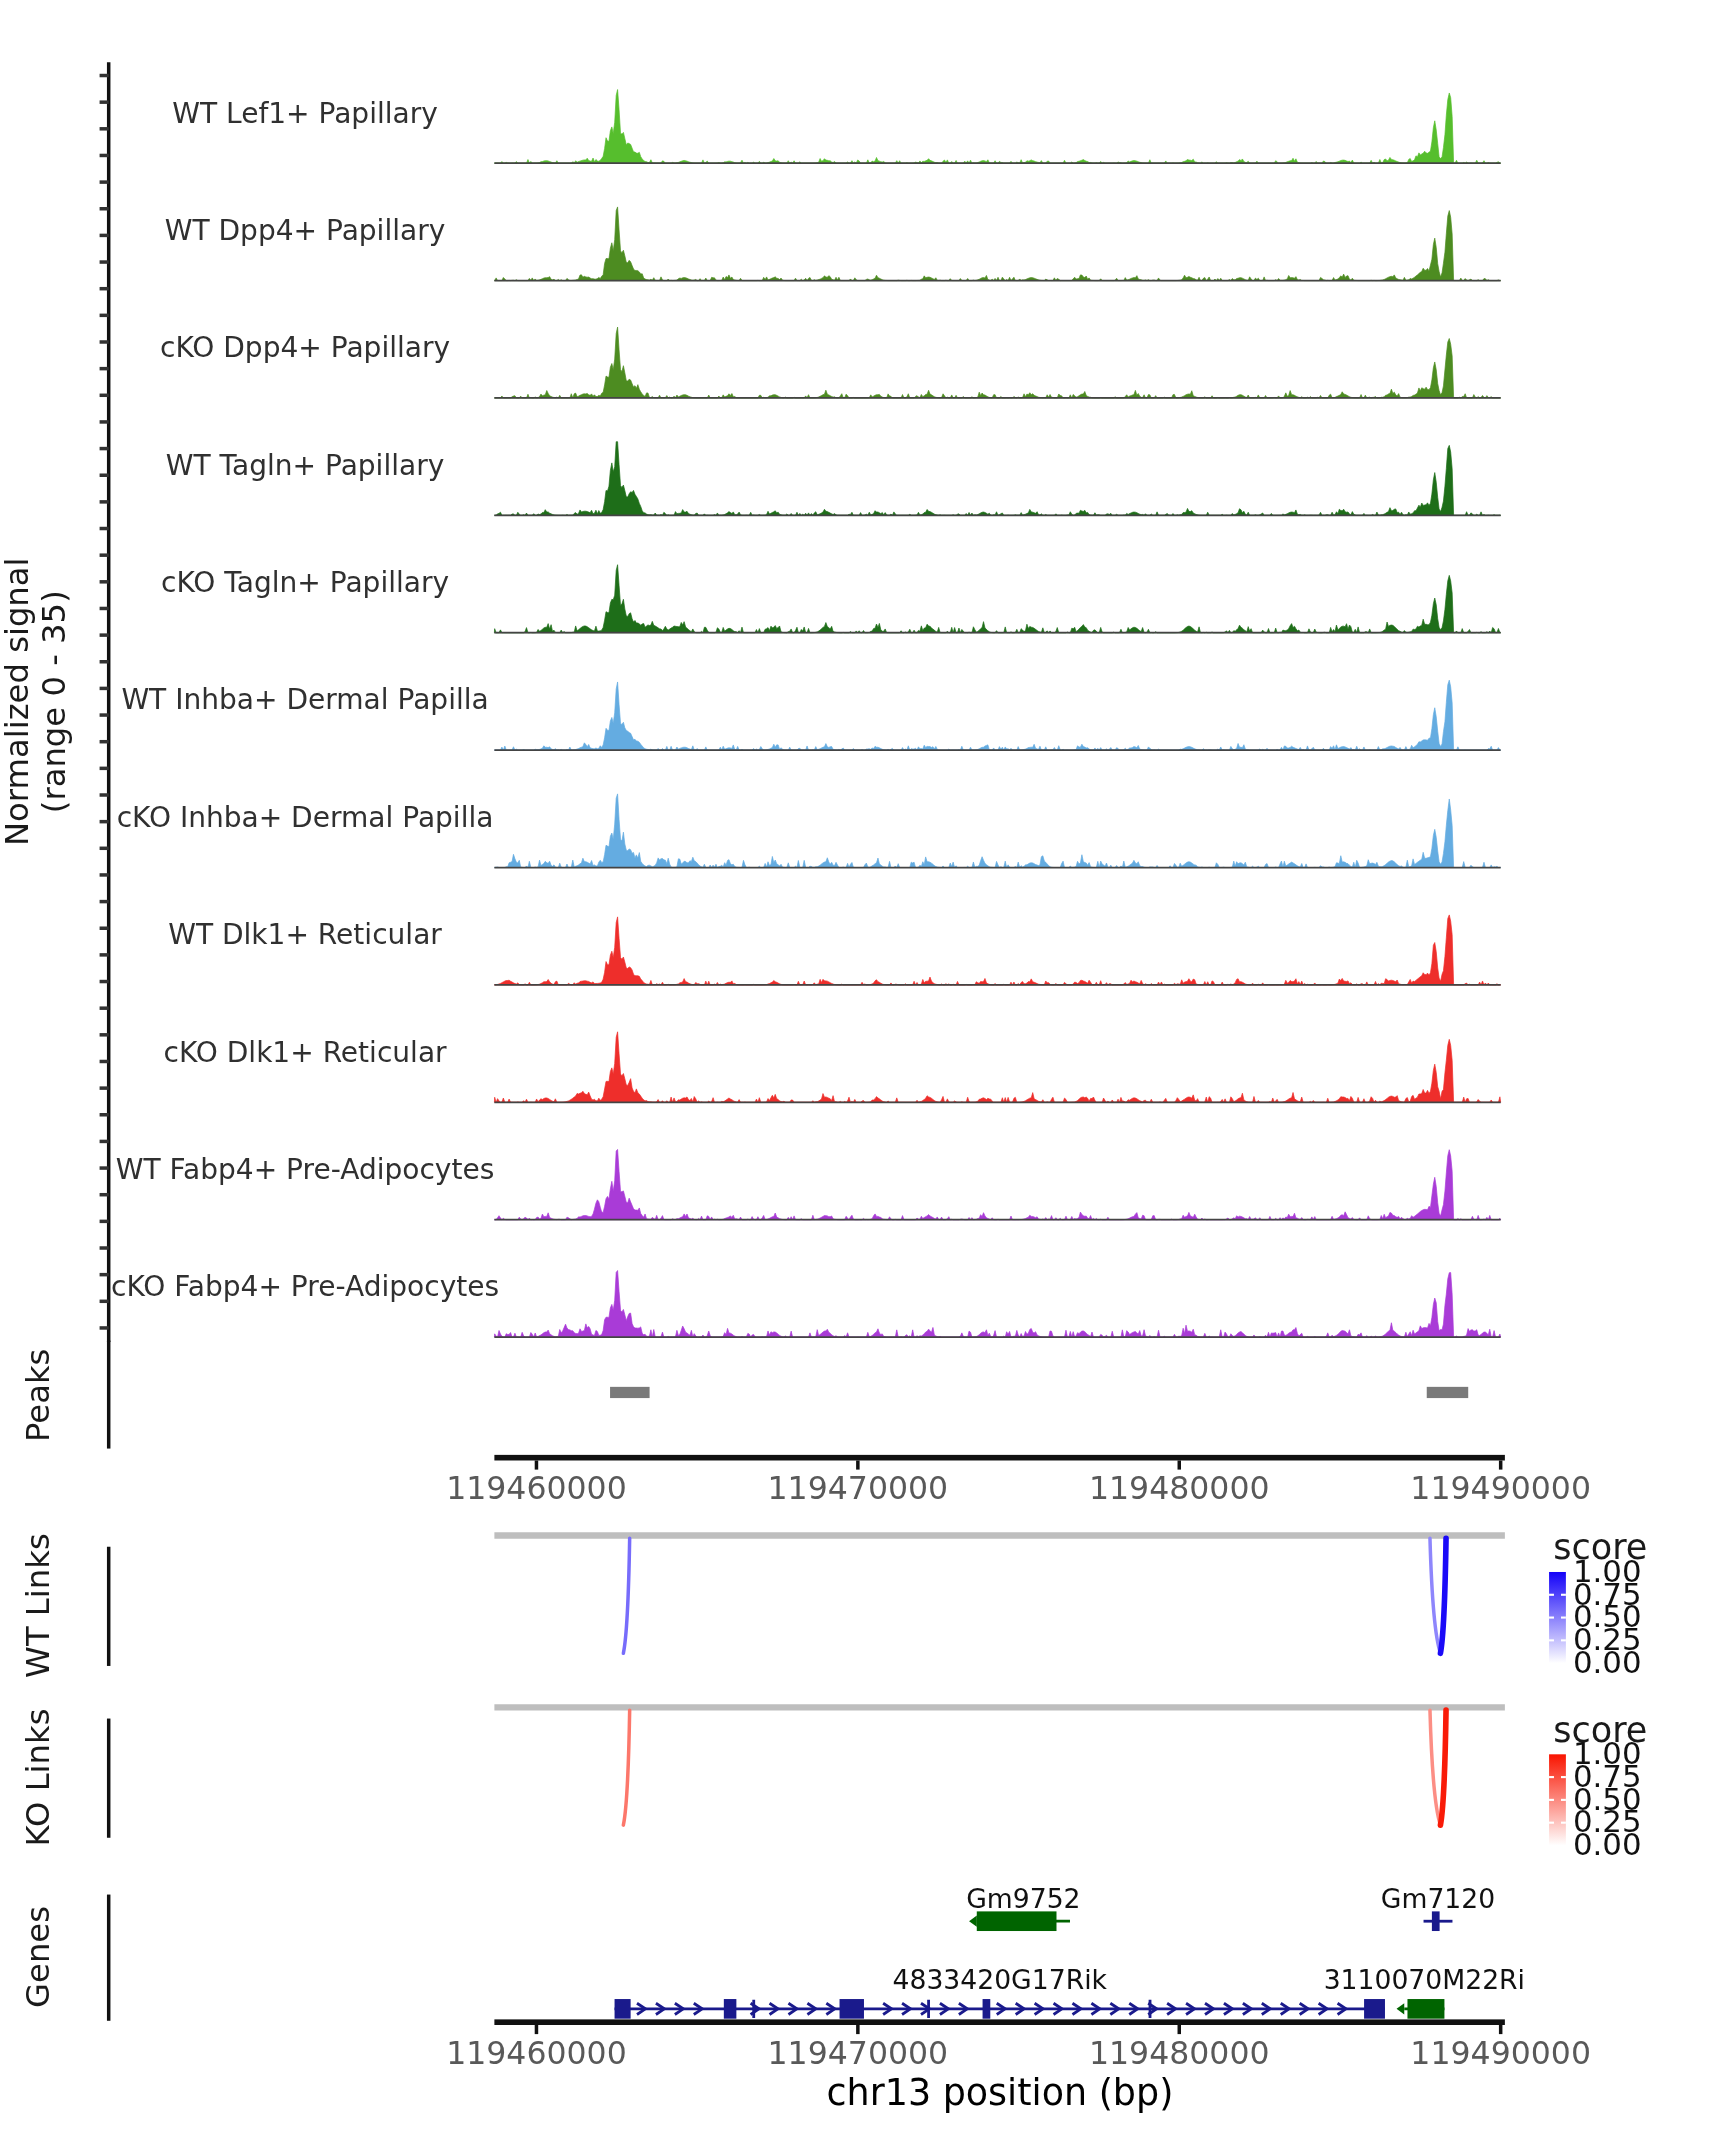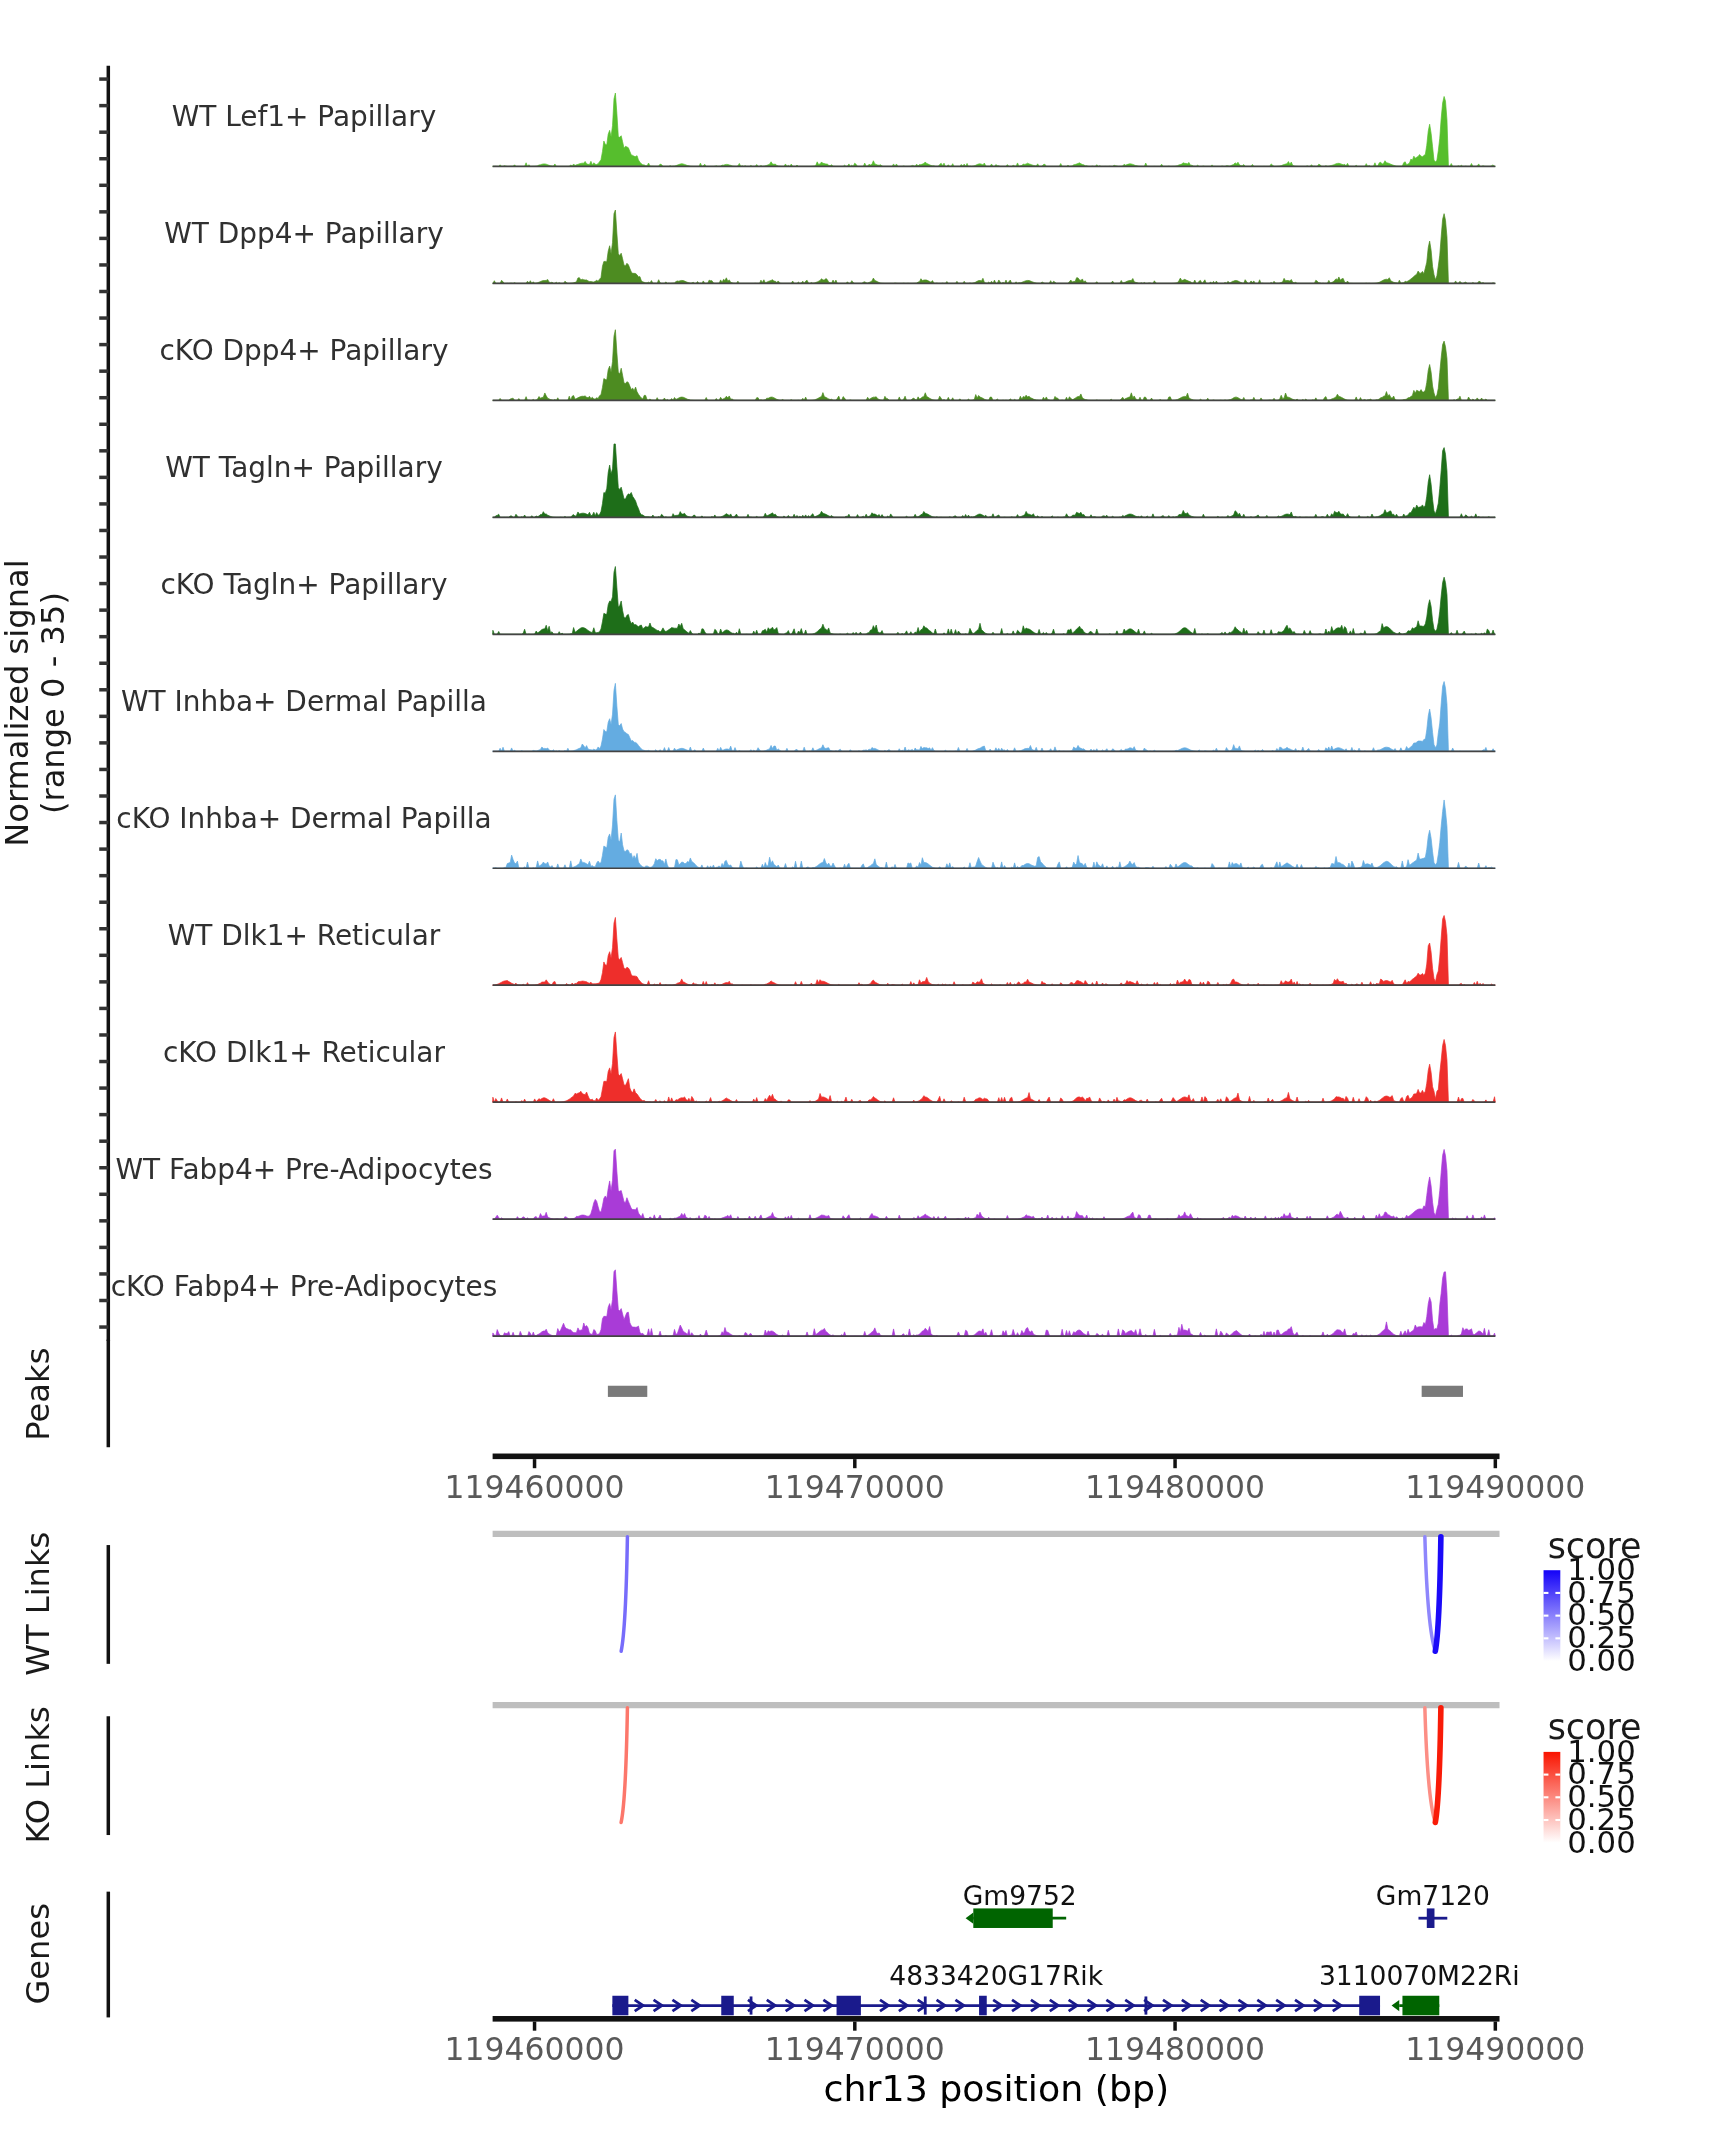--- a/index.html
+++ b/index.html
@@ -1,17 +1,17 @@
 <!DOCTYPE html>
 <html style="font-size:11.5px"><head>
 <meta charset="utf-8">
 <style>
   html,body{margin:0;padding:0;background:#ffffff;}
   .fig{position:relative;width:1677px;height:2151px;background:#ffffff;
-       font-family:"DejaVu Sans","Liberation Sans",sans-serif;}
+       font-family:"DejaVu Sans","Liberation Sans",sans-serif;padding-left:6px;}
   .fig svg{position:absolute;left:0;top:0;width:100%;height:100%;}
   text{font-family:"DejaVu Sans","Liberation Sans",sans-serif;}
 </style>
 </head>
 <body>
 
 <div class="fig">
   <svg viewBox="0 0 2400 3000">
     <g id="gen">
         <path d="M705,199L705.4,199.0L707.5,198.9L709.5,198.8L711.6,199.0L713.7,199.0L715.7,196.7L717.8,199.0L719.9,199.0L721.9,197.9L724.0,198.6L726.0,199.0L728.1,199.0L730.2,198.8L732.2,198.8L734.3,198.8L736.4,196.7L738.4,199.0L740.5,199.0L742.5,199.0L744.6,199.0L746.7,199.0L748.7,199.0L750.8,199.0L752.9,193.8L754.9,199.0L757.0,196.5L759.0,199.0L761.1,199.0L763.2,198.9L765.2,198.8L767.3,198.6L769.4,198.1L771.4,196.9L773.5,196.7L775.5,195.9L777.6,195.4L779.7,195.4L781.7,195.8L783.8,196.6L785.9,197.4L787.9,198.1L790.0,198.5L792.0,198.8L794.1,195.5L796.2,199.0L798.2,199.0L800.3,199.0L802.4,199.0L804.4,199.0L806.5,199.0L808.5,199.0L810.6,199.0L812.7,199.0L814.7,198.9L816.8,196.8L818.9,198.6L820.9,195.5L823.0,197.7L825.0,196.6L827.1,196.1L829.2,195.3L831.2,194.7L833.3,194.3L835.4,194.4L837.4,191.9L839.5,195.3L841.5,196.0L843.6,196.2L845.7,191.7L847.7,197.0L849.8,193.8L851.9,195.8L853.9,196.3L856.0,195.0L858.0,192.3L860.1,189.3L862.2,177.9L864.2,162.7L866.3,167.5L868.4,167.9L870.4,152.9L872.5,147.3L874.5,156.6L876.6,140.7L878.7,102.4L880.7,94.0L882.8,122.9L884.9,156.7L886.9,157.3L889.0,155.1L891.0,163.7L893.1,173.0L895.2,170.2L897.2,171.1L899.3,172.3L901.4,177.6L903.4,182.6L905.5,183.2L907.5,184.6L909.6,184.9L911.7,183.6L913.7,189.7L915.8,192.9L917.9,195.3L919.9,196.7L922.0,196.8L924.0,198.0L926.1,198.2L928.2,194.1L930.2,198.5L932.3,198.6L934.4,198.7L936.4,198.8L938.5,198.8L940.5,198.9L942.6,198.7L944.7,195.7L946.7,196.4L948.8,199.0L950.9,199.0L952.9,199.0L955.0,199.0L957.0,199.0L959.1,197.9L961.2,198.9L963.2,198.7L965.3,198.4L967.4,197.9L969.4,197.1L971.5,196.3L973.5,195.6L975.6,195.1L977.7,195.5L979.7,196.1L981.8,197.0L983.9,197.7L985.9,198.1L988.0,198.7L990.0,198.9L992.1,199.0L994.2,199.0L996.2,199.0L998.3,199.0L1000.4,199.0L1002.4,194.3L1004.5,199.0L1006.5,197.9L1008.6,196.0L1010.7,199.0L1012.7,199.0L1014.8,199.0L1016.9,199.0L1018.9,199.0L1021.0,199.0L1023.0,198.7L1025.1,198.1L1027.2,198.9L1029.2,198.8L1031.3,198.5L1033.4,197.1L1035.4,197.2L1037.5,196.5L1039.5,196.1L1041.6,196.2L1043.7,196.9L1045.7,197.4L1047.8,198.3L1049.9,198.7L1051.9,198.9L1054.0,199.0L1056.0,198.3L1058.1,194.7L1060.2,199.0L1062.2,198.1L1064.3,199.0L1066.4,197.9L1068.4,199.0L1070.5,199.0L1072.5,199.0L1074.6,197.6L1076.7,199.0L1078.7,199.0L1080.8,199.0L1082.9,196.3L1084.9,199.0L1087.0,199.0L1089.0,197.8L1091.1,198.9L1093.2,198.7L1095.2,198.2L1097.3,197.5L1099.4,196.7L1101.4,195.8L1103.5,192.4L1105.5,195.5L1107.6,196.0L1109.7,195.6L1111.7,197.8L1113.8,198.4L1115.9,198.7L1117.9,198.9L1120.0,199.0L1122.0,199.0L1124.1,195.5L1126.2,199.0L1128.2,197.5L1130.3,199.0L1132.4,195.6L1134.4,199.0L1136.5,199.0L1138.5,199.0L1140.6,197.0L1142.7,199.0L1144.7,199.0L1146.8,199.0L1148.9,199.0L1150.9,199.0L1153.0,199.0L1155.0,199.0L1157.1,199.0L1159.2,199.0L1161.2,198.9L1163.3,198.7L1165.4,198.4L1167.4,197.8L1169.5,192.4L1171.5,196.3L1173.6,195.4L1175.7,192.6L1177.7,194.6L1179.8,194.9L1181.9,195.6L1183.9,195.6L1186.0,197.4L1188.0,198.1L1190.1,196.5L1192.2,198.8L1194.2,198.9L1196.3,199.0L1198.4,199.0L1200.4,199.0L1202.5,199.0L1204.5,199.0L1206.6,199.0L1208.7,197.2L1210.7,199.0L1212.8,198.8L1214.9,195.4L1216.9,199.0L1219.0,197.2L1221.0,199.0L1223.1,194.4L1225.2,196.0L1227.2,199.0L1229.3,199.0L1231.4,199.0L1233.4,199.0L1235.5,199.0L1237.5,194.2L1239.6,198.8L1241.7,198.5L1243.7,196.0L1245.8,197.0L1247.9,196.0L1249.9,190.9L1252.0,195.4L1254.0,196.1L1256.1,197.1L1258.2,197.3L1260.2,196.6L1262.3,198.5L1264.4,199.0L1266.4,199.0L1268.5,199.0L1270.5,199.0L1272.6,199.0L1274.7,199.0L1276.7,199.0L1278.8,195.4L1280.9,199.0L1282.9,195.5L1285.0,199.0L1287.0,199.0L1289.1,199.0L1291.2,199.0L1293.2,198.3L1295.3,199.0L1297.4,199.0L1299.4,199.0L1301.5,198.9L1303.5,198.6L1305.6,197.5L1307.7,198.1L1309.7,198.9L1311.8,195.8L1313.9,198.2L1315.9,196.4L1318.0,196.5L1320.0,195.7L1322.1,194.9L1324.2,192.6L1326.2,194.9L1328.3,195.7L1330.4,196.7L1332.4,197.6L1334.5,198.2L1336.5,198.1L1338.6,198.9L1340.7,199.0L1342.7,199.0L1344.8,196.2L1346.9,194.5L1348.9,198.0L1351.0,194.3L1353.0,199.0L1355.1,198.9L1357.2,196.6L1359.2,199.0L1361.3,199.0L1363.4,195.1L1365.4,199.0L1367.5,199.0L1369.5,199.0L1371.6,199.0L1373.7,199.0L1375.7,196.1L1377.8,198.6L1379.9,195.7L1381.9,199.0L1384.0,194.7L1386.0,199.0L1388.1,198.5L1390.2,198.9L1392.2,198.6L1394.3,198.1L1396.4,197.3L1398.4,196.3L1400.5,195.5L1402.5,195.3L1404.6,195.8L1406.7,196.8L1408.7,194.2L1410.8,198.4L1412.9,198.8L1414.9,198.8L1417.0,198.9L1419.0,195.5L1421.1,199.0L1423.2,199.0L1425.2,196.4L1427.3,197.9L1429.4,198.1L1431.4,199.0L1433.5,199.0L1435.5,199.0L1437.6,199.0L1439.7,199.0L1441.7,196.4L1443.8,199.0L1445.9,199.0L1447.9,199.0L1450.0,197.4L1452.0,198.3L1454.1,198.9L1456.2,194.0L1458.2,198.6L1460.3,198.2L1462.4,197.7L1464.4,195.6L1466.5,196.1L1468.5,195.6L1470.6,194.3L1472.7,195.4L1474.7,196.0L1476.8,196.8L1478.9,197.5L1480.9,197.9L1483.0,198.5L1485.0,195.3L1487.1,198.9L1489.2,199.0L1491.2,198.8L1493.3,196.3L1495.4,195.9L1497.4,199.0L1499.5,199.0L1501.5,199.0L1503.6,199.0L1505.7,199.0L1507.7,199.0L1509.8,199.0L1511.9,199.0L1513.9,199.0L1516.0,199.0L1518.0,194.9L1520.1,199.0L1522.2,199.0L1524.2,199.0L1526.3,199.0L1528.4,197.2L1530.4,198.9L1532.5,198.7L1534.5,198.3L1536.6,196.7L1538.7,196.3L1540.7,195.5L1542.8,194.8L1544.9,193.9L1546.9,195.2L1549.0,196.2L1551.0,196.7L1553.1,198.1L1555.2,198.0L1557.2,198.8L1559.3,199.0L1561.4,199.0L1563.4,198.5L1565.5,199.0L1567.5,199.0L1569.6,196.5L1571.7,199.0L1573.7,197.9L1575.8,199.0L1577.9,199.0L1579.9,199.0L1582.0,198.9L1584.0,199.0L1586.1,199.0L1588.2,198.7L1590.2,199.0L1592.3,199.0L1594.4,197.3L1596.4,198.0L1598.5,198.5L1600.5,199.0L1602.6,198.9L1604.7,198.8L1606.7,198.5L1608.8,195.9L1610.9,197.2L1612.9,196.4L1615.0,195.7L1617.0,195.3L1619.1,195.5L1621.2,196.1L1623.2,196.9L1625.3,197.7L1627.4,198.2L1629.4,198.6L1631.5,198.9L1633.5,198.9L1635.6,199.0L1637.7,199.0L1639.7,194.1L1641.8,199.0L1643.9,198.8L1645.9,199.0L1648.0,199.0L1650.0,199.0L1652.1,198.9L1654.2,199.0L1656.2,199.0L1658.3,199.0L1660.4,199.0L1662.4,195.8L1664.5,199.0L1666.5,199.0L1668.6,199.0L1670.7,199.0L1672.7,198.6L1674.8,199.0L1676.9,199.0L1678.9,198.9L1681.0,198.8L1683.0,198.5L1685.1,198.0L1687.2,196.8L1689.2,196.4L1691.3,195.5L1693.4,193.8L1695.4,194.6L1697.5,194.8L1699.5,195.3L1701.6,193.3L1703.7,197.3L1705.7,197.3L1707.8,198.5L1709.9,198.8L1711.9,198.9L1714.0,197.2L1716.0,199.0L1718.1,199.0L1720.2,199.0L1722.2,198.4L1724.3,199.0L1726.4,199.0L1728.4,199.0L1730.5,199.0L1732.5,199.0L1734.6,196.8L1736.7,199.0L1738.7,198.9L1740.8,199.0L1742.9,199.0L1744.9,199.0L1747.0,199.0L1749.0,198.4L1751.1,198.9L1753.2,199.0L1755.2,198.0L1757.3,198.2L1759.4,198.6L1761.4,198.0L1763.5,196.9L1765.5,196.1L1767.6,193.9L1769.7,195.4L1771.7,193.0L1773.8,196.7L1775.9,197.9L1777.9,198.1L1780.0,196.3L1782.0,198.9L1784.1,199.0L1786.2,199.0L1788.2,199.0L1790.3,199.0L1792.4,196.1L1794.4,199.0L1796.5,199.0L1798.5,199.0L1800.6,199.0L1802.7,199.0L1804.7,199.0L1806.8,199.0L1808.9,198.9L1810.9,199.0L1813.0,199.0L1815.0,199.0L1817.1,199.0L1819.2,195.4L1821.2,197.2L1823.3,199.0L1825.4,199.0L1827.4,198.9L1829.5,198.7L1831.5,198.4L1833.6,197.9L1835.7,196.9L1837.7,196.3L1839.8,195.6L1841.9,195.3L1843.9,192.0L1846.0,196.1L1848.0,192.8L1850.1,197.7L1852.2,198.3L1854.2,198.7L1856.3,198.9L1858.4,199.0L1860.4,199.0L1862.5,199.0L1864.5,199.0L1866.6,199.0L1868.7,199.0L1870.7,198.2L1872.8,199.0L1874.9,199.0L1876.9,196.5L1879.0,199.0L1881.0,198.7L1883.1,199.0L1885.2,199.0L1887.2,195.9L1889.3,196.7L1891.4,199.0L1893.4,199.0L1895.5,199.0L1897.5,198.0L1899.6,198.9L1901.7,198.7L1903.7,198.1L1905.8,197.5L1907.9,197.0L1909.9,196.1L1912.0,195.3L1914.0,194.7L1916.1,194.6L1918.2,195.0L1920.2,195.8L1922.3,196.7L1924.4,196.0L1926.4,198.2L1928.5,194.6L1930.5,198.8L1932.6,198.9L1934.7,199.0L1936.7,199.0L1938.8,199.0L1940.9,197.4L1942.9,199.0L1945.0,199.0L1947.0,199.0L1949.1,199.0L1951.2,199.0L1953.2,199.0L1955.3,195.0L1957.4,199.0L1959.4,197.6L1961.5,199.0L1963.5,199.0L1965.6,198.9L1967.7,193.8L1969.7,198.6L1971.8,198.2L1973.9,193.9L1975.9,193.0L1978.0,195.7L1980.0,194.8L1982.1,190.8L1984.2,193.6L1986.2,194.1L1988.3,194.8L1990.4,195.8L1992.4,196.7L1994.5,197.4L1996.5,198.2L1998.6,198.5L2000.7,198.7L2002.7,198.7L2004.8,198.6L2006.9,198.4L2008.9,193.6L2011.0,192.4L2013.0,196.6L2015.1,195.6L2017.2,194.2L2019.2,188.5L2021.3,190.1L2023.4,184.3L2025.4,187.3L2027.5,185.9L2029.5,184.8L2031.6,182.0L2033.7,184.4L2035.7,185.0L2037.8,183.5L2039.9,181.6L2041.9,168.7L2044.0,148.5L2046.0,138.6L2048.1,151.7L2050.2,170.9L2052.2,189.9L2054.3,192.5L2056.4,190.1L2058.4,176.7L2060.5,158.6L2062.5,130.5L2064.6,108.3L2066.7,98.9L2068.7,105.6L2070.8,132.5L2072.9,199.0L2074.9,199.0L2077.0,194.9L2079.0,199.0L2081.1,199.0L2083.2,199.0L2085.2,199.0L2087.3,198.0L2089.4,199.0L2091.4,197.4L2093.5,199.0L2095.5,199.0L2097.6,198.6L2099.7,199.0L2101.7,199.0L2103.8,199.0L2105.9,194.8L2107.9,199.0L2110.0,199.0L2112.0,199.0L2114.1,198.6L2116.2,195.4L2118.2,199.0L2120.3,199.0L2122.4,198.1L2124.4,198.8L2126.5,199.0L2128.5,199.0L2130.6,199.0L2132.7,199.0L2134.7,198.0L2136.8,196.8L2138.9,199.0L2140,199Z" fill="#56BE2D" stroke="#56BE2D" stroke-width="1"></path>

